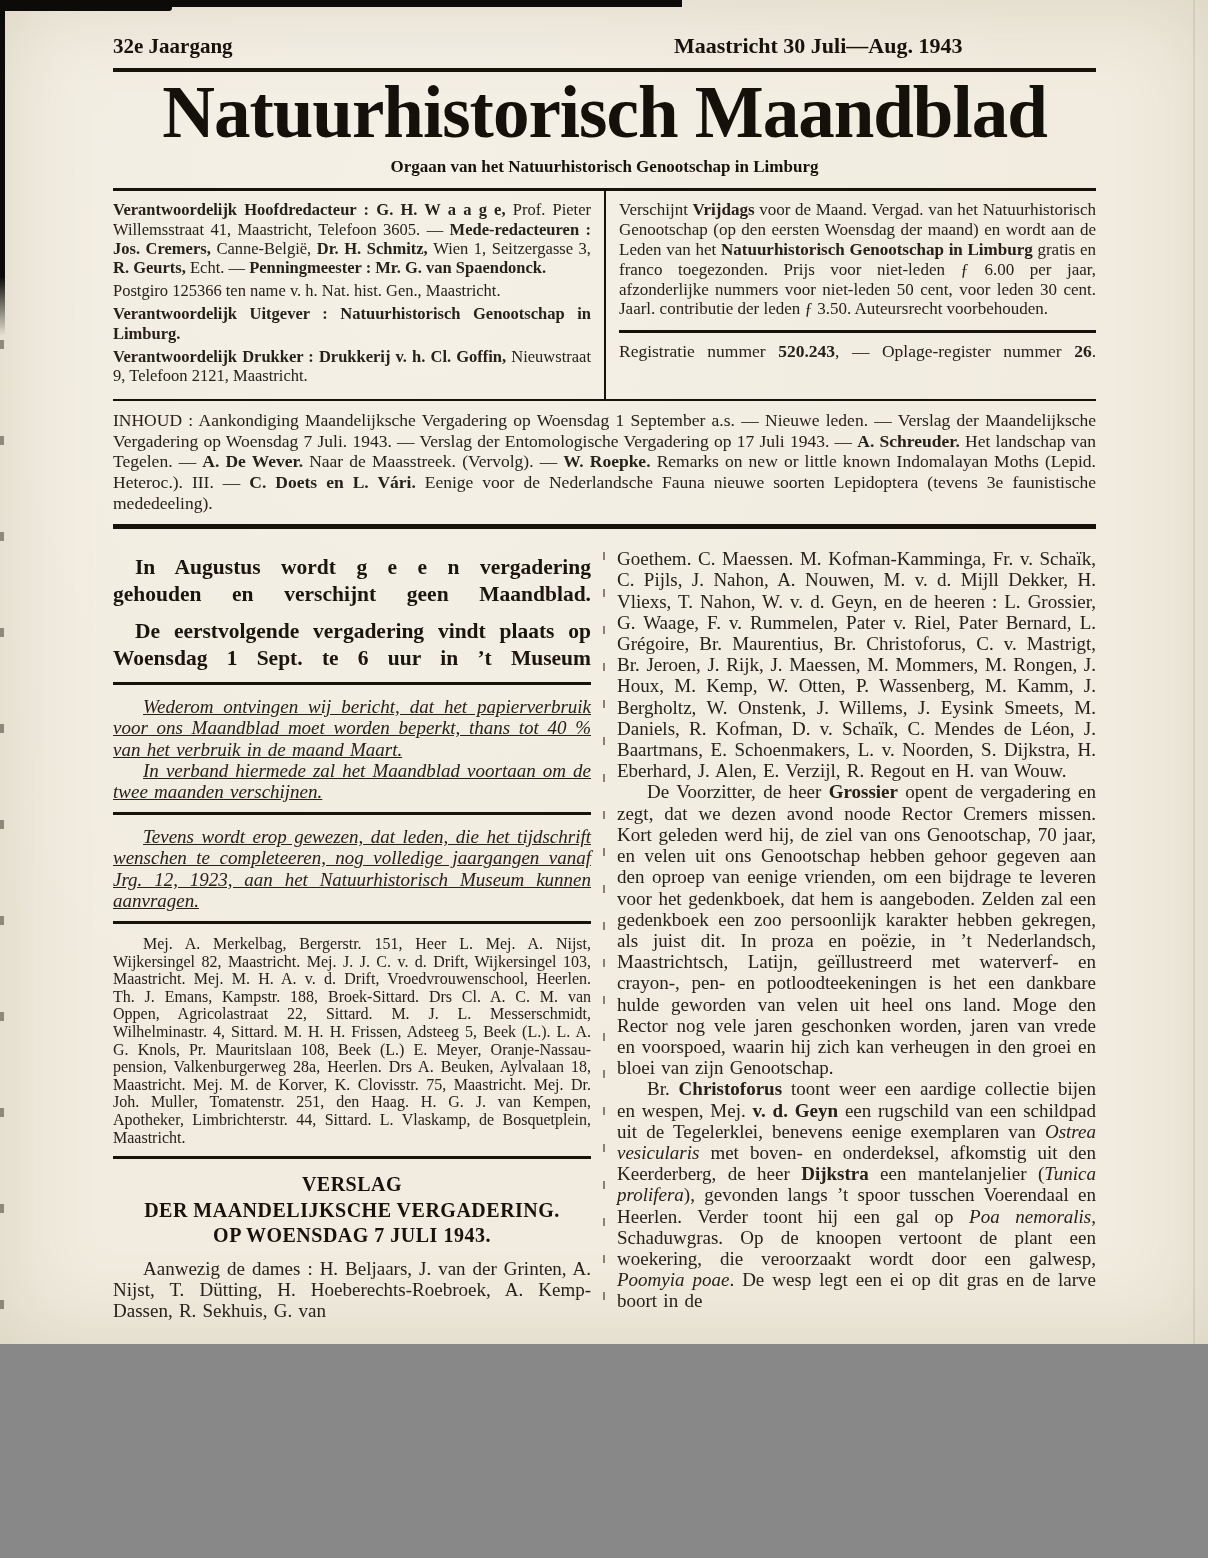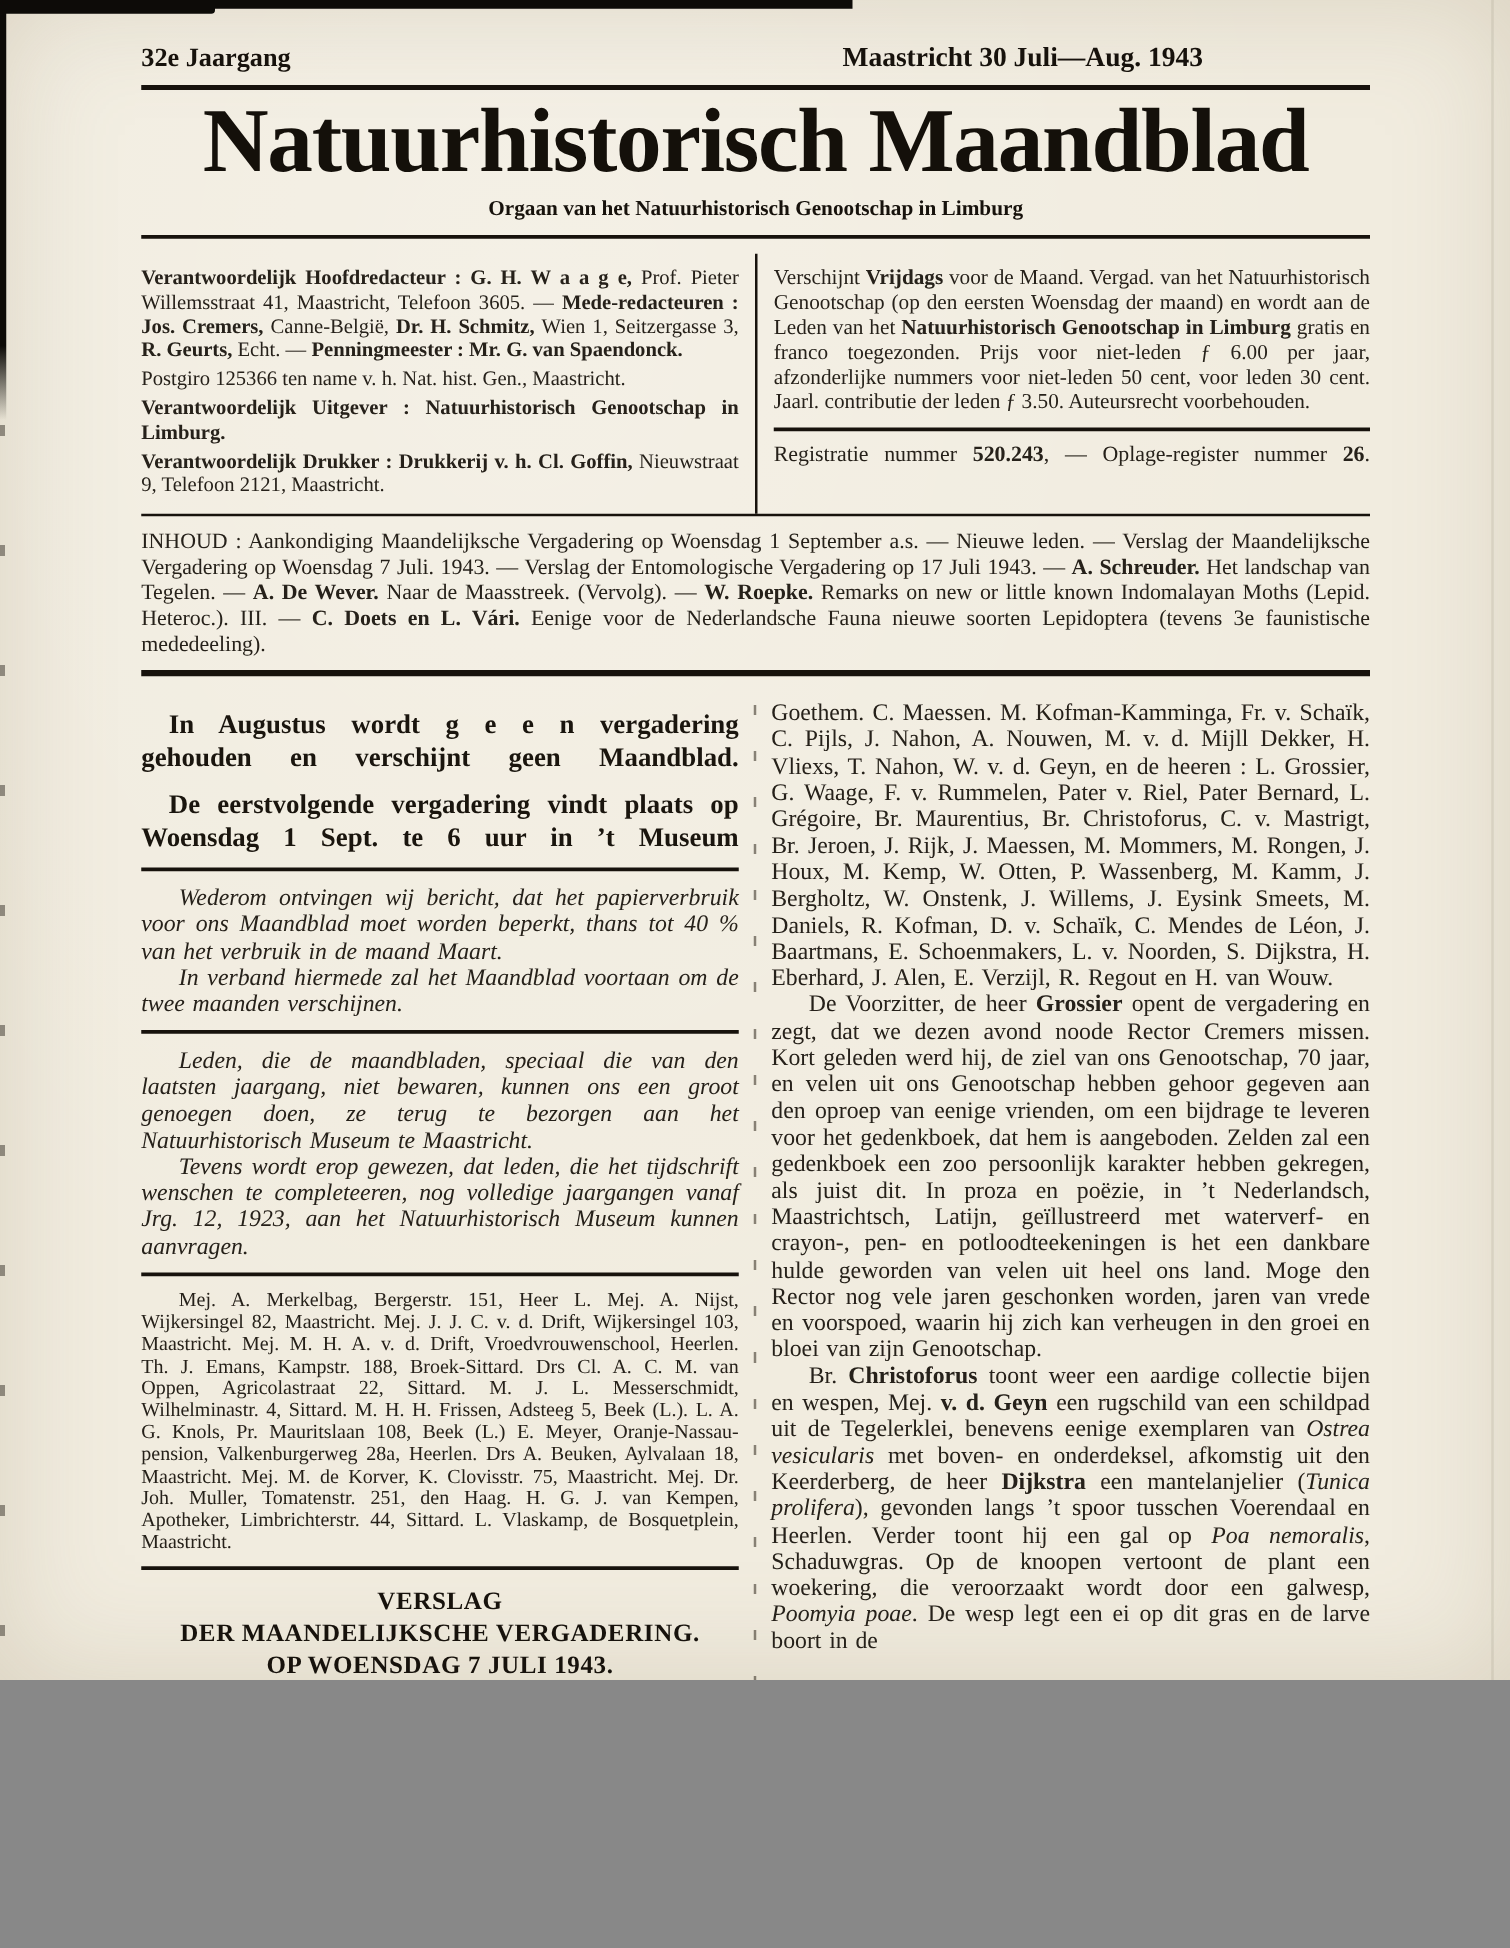--- a/index.html
+++ b/index.html
@@ -42,21 +42,21 @@
   .rule-header{height:4px;margin-top:9px;}
   .rule-thin{height:3px;}
   .rule-mh-top{margin-top:11px;}
   .rule-mh-bottom{height:2px;}
   .rule-thick{height:5px;}
 
   .title{font-size:73px;font-weight:700;line-height:1.02;text-align:center;
     letter-spacing:-1px;margin:4px 0 0;color:#14100a;white-space:nowrap;}
   .subtitle{font-size:17px;font-weight:700;text-align:center;margin-top:7px;color:#17120c;}
 
-  .masthead-cols{display:flex;padding:21px 0 10px;}
+  .masthead-cols{display:flex;padding:9px 0 10px;}
   .mh-left{width:478px;font-size:16.5px;line-height:19.2px;text-align:justify;}
   .mh-left p{margin:0 0 4px;}
   .mh-divider{width:2px;background:var(--ink-dark);margin:-9px 13px -10px;align-self:stretch;}
   .mh-right{flex:1;font-size:17px;line-height:19.8px;text-align:justify;}
   .mh-right .mh-p{margin:0;}
   .rule-reg{height:3px;margin:11px 0 9px;}
   .registration{margin:0;text-align:justify;text-align-last:justify;font-size:17.5px;}
 
   .inhoud{font-size:17.5px;line-height:20.6px;text-align:justify;padding:9px 0 11px;margin:0;}
 
@@ -64,21 +64,21 @@
   .col-left{width:478px;}
   .col-divider{width:2px;margin:4px 12px 0;
     background:repeating-linear-gradient(180deg,rgba(70,62,50,0.62) 0 8px,rgba(70,62,50,0) 8px 37px);}
   .col-right{flex:1;}
 
   .body-cols p{margin:0;font-size:19px;line-height:21.2px;text-align:justify;word-spacing:1.5px;}
   .indent{text-indent:30px;}
   .announce{font-size:21.5px !important;font-weight:700;line-height:27px !important;
     text-align:justify;text-align-last:justify;text-indent:22px;margin:6px 0 10px !important;
     color:#1a150e;}
-  .ital{font-style:italic;}
+  .ital{font-style:italic;text-decoration:underline;}
   .rule-col{height:3px;margin:10px 0 11px;}
   .members{font-size:16px !important;line-height:17.6px !important;word-spacing:2px;}
   .h-nieuwe{font-size:19px;font-weight:700;text-align:center;letter-spacing:1.5px;
     word-spacing:9px;margin:4px 0 9px;color:#17120c;}
   .h-verslag{text-align:center;font-weight:700;font-size:20px;line-height:25.5px;
     margin:13px 0 9px;color:#17120c;letter-spacing:0.5px;}
   .h-verslag span{display:block;}
   .seg-b{font-weight:700;}
   .seg-i{font-style:italic;}
   .mb6{margin-bottom:6px !important;}
@@ -130,21 +130,20 @@
 
     <div class="body-cols">
 
       <div class="col-left">
         <p class="announce">In Augustus wordt g e e n vergadering gehouden en verschijnt geen Maandblad.</p>
         <p class="announce">De eerstvolgende vergadering vindt plaats op Woensdag 1 Sept. te 6 uur in ’t Museum</p>
         <div class="rule rule-col"></div>
         <p class="ital indent">Wederom ontvingen wij bericht, dat het papierverbruik voor ons Maandblad moet worden beperkt, thans tot 40 % van het verbruik in de maand Maart.</p>
         <p class="ital indent mb6">In verband hiermede zal het Maandblad voortaan om de twee maanden verschijnen.</p>
         <div class="rule rule-col"></div>
-        <p class="ital indent">Leden, die de maandbladen, speciaal die van den laatsten jaargang, niet bewaren, kunnen ons een groot genoegen doen, ze terug te bezorgen aan het Natuurhistorisch Museum te Maastricht.</p>
         <p class="ital indent mb6">Tevens wordt erop gewezen, dat leden, die het tijdschrift wenschen te completeeren, nog volledige jaargangen vanaf Jrg. 12, 1923, aan het Natuurhistorisch Museum kunnen aanvragen.</p>
         <div class="rule rule-col"></div>
         <p class="members indent mb6">Mej. A. Merkelbag, Bergerstr. 151, Heer L. Mej. A. Nijst, Wijkersingel 82, Maastricht. Mej. J. J. C. v. d. Drift, Wijkersingel 103, Maastricht. Mej. M. H. A. v. d. Drift, Vroedvrouwenschool, Heerlen. Th. J. Emans, Kampstr. 188, Broek-Sittard. Drs Cl. A. C. M. van Oppen, Agricolastraat 22, Sittard. M. J. L. Messerschmidt, Wilhelminastr. 4, Sittard. M. H. H. Frissen, Adsteeg 5, Beek (L.). L. A. G. Knols, Pr. Mauritslaan 108, Beek (L.) E. Meyer, Oranje-Nassau-pension, Valkenburgerweg 28a, Heerlen. Drs A. Beuken, Aylvalaan 18, Maastricht. Mej. M. de Korver, K. Clovisstr. 75, Maastricht. Mej. Dr. Joh. Muller, Tomatenstr. 251, den Haag. H. G. J. van Kempen, Apotheker, Limbrichterstr. 44, Sittard. L. Vlaskamp, de Bosquetplein, Maastricht.</p>
         <div class="rule rule-col"></div>
         <h2 class="h-verslag">
           <span>VERSLAG</span>
           <span>DER MAANDELIJKSCHE VERGADERING.</span>
           <span>OP WOENSDAG 7 JULI 1943.</span>
         </h2>
         <p class="indent">Aanwezig de dames : H. Beljaars, J. van der Grinten, A. Nijst, T. Dütting, H. Hoeberechts-Roebroek, A. Kemp-Dassen, R. Sekhuis, G. van</p>

